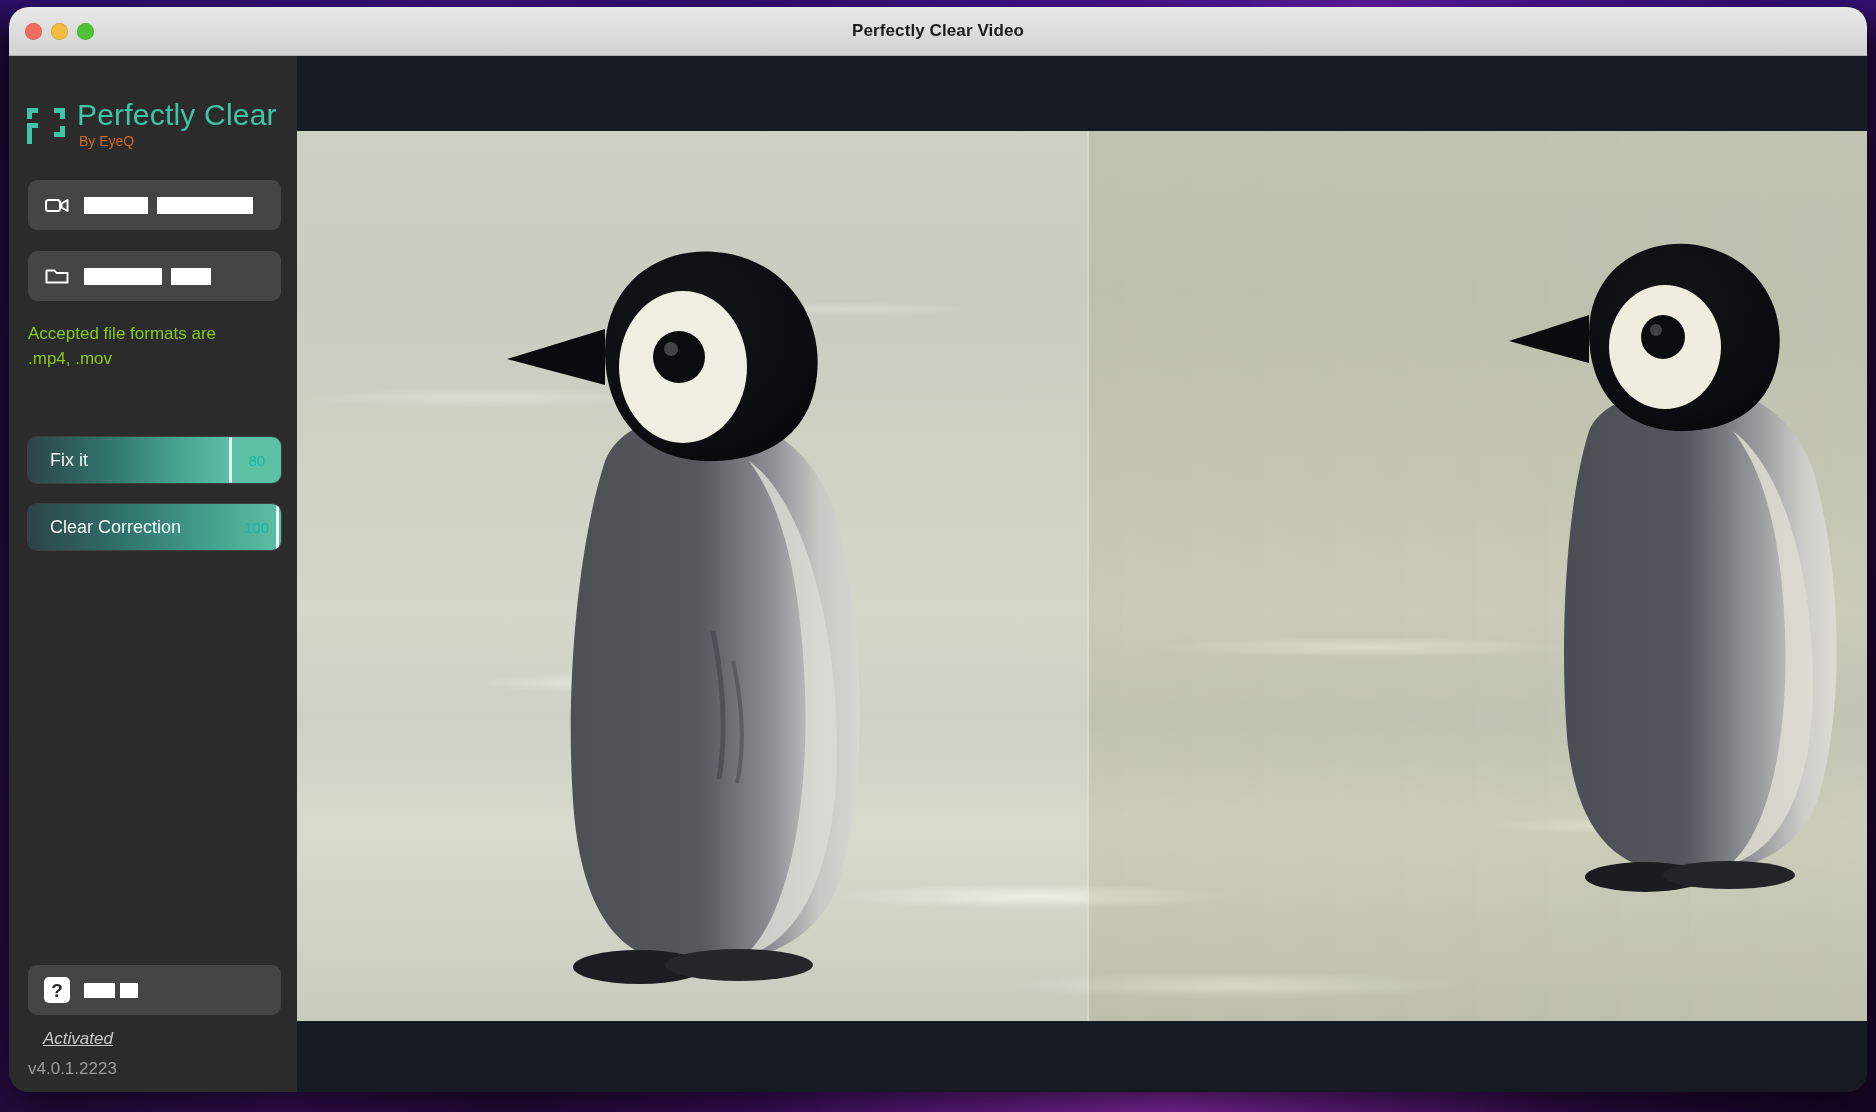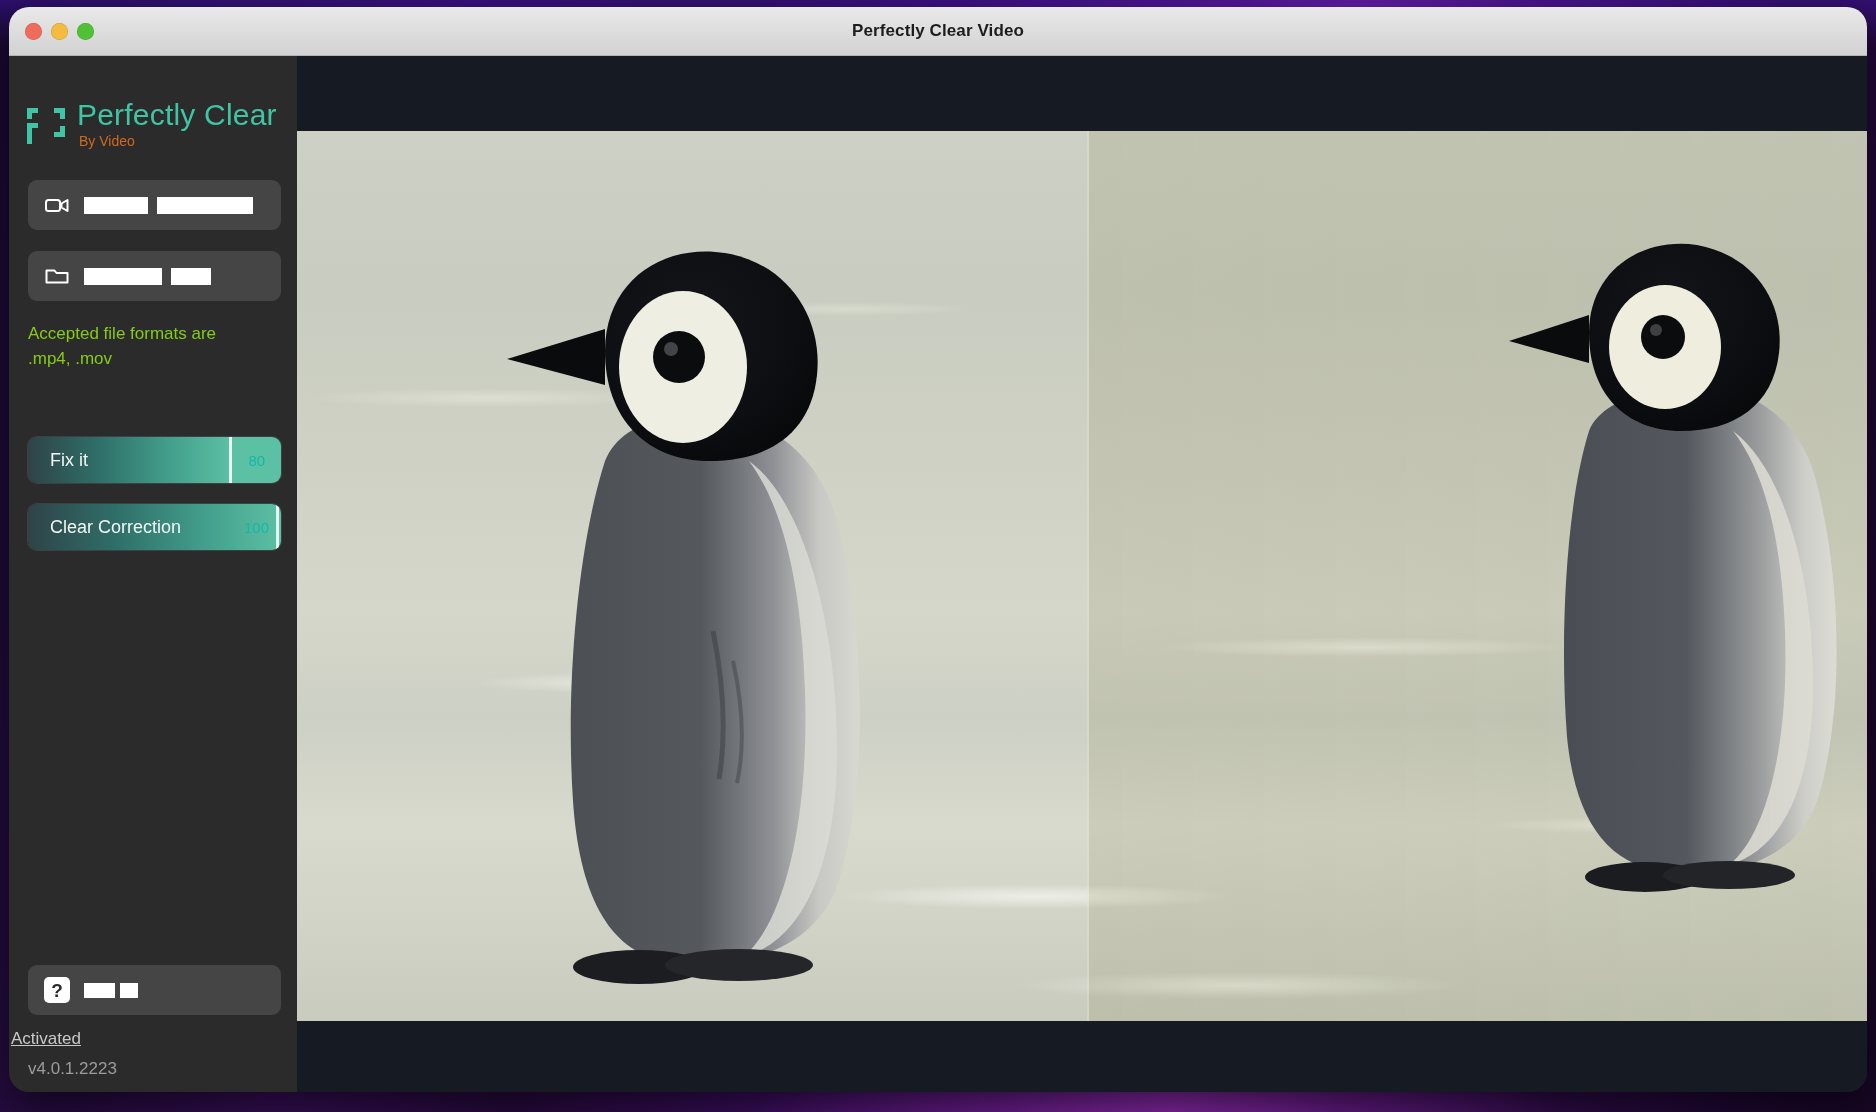--- a/index.html
+++ b/index.html
@@ -193,24 +193,25 @@
   #help-btn { margin-bottom: 14px; }
   .help-q {
     width: 26px; height: 26px; background: #fff; border-radius: 5px;
     color: #2b2b2b; font-size: 19px; font-weight: bold;
     display:flex; align-items:center; justify-content:center;
     line-height: 1;
   }
   #activated {
     color: #c9c9c9;
     font-size: 17px;
-    padding-left: 2px;
+    padding-left: 34px;
     text-decoration: underline;
     cursor: pointer;
     display: inline-block;
+    font-style: italic;
   }
   #version {
     color: #9b9b9b;
     font-size: 17px;
     padding-left: 19px;
     margin-top: 10px;
   }
 
   
   #main {
@@ -301,21 +302,21 @@
 
             <path d="M40 14 L40 3 L29 3 L29 8 L35 8 L35 14 Z" fill="#3fc4a4"></path>
 
             <path d="M40 21 L40 32 L29 32 L29 27 L35 27 L35 21 Z" fill="#3fc4a4"></path>
 
             <rect x="2" y="18" width="5" height="21" fill="#3fc4a4"></rect>
             <rect x="2" y="18" width="11" height="5" fill="#3fc4a4"></rect>
           </svg>
           <div id="logo-text-wrap">
             <span id="logo-title">Perfectly Clear</span>
-            <span id="logo-sub">By Video</span>
+            <span id="logo-sub">By EyeQ</span>
           </div>
         </div>
 
         <div class="side-btn" style="margin-top:28px">
           <span class="ico">
             <svg width="26" height="26" viewBox="0 0 26 26">
               <rect x="2" y="8" width="14" height="11" rx="2.5" fill="none" stroke="#fff" stroke-width="2"></rect>
               <path d="M17.5 11.5 L23.5 8 L23.5 19 L17.5 15.5 Z" fill="none" stroke="#fff" stroke-width="2" stroke-linejoin="round"></path>
             </svg>
           </span>

